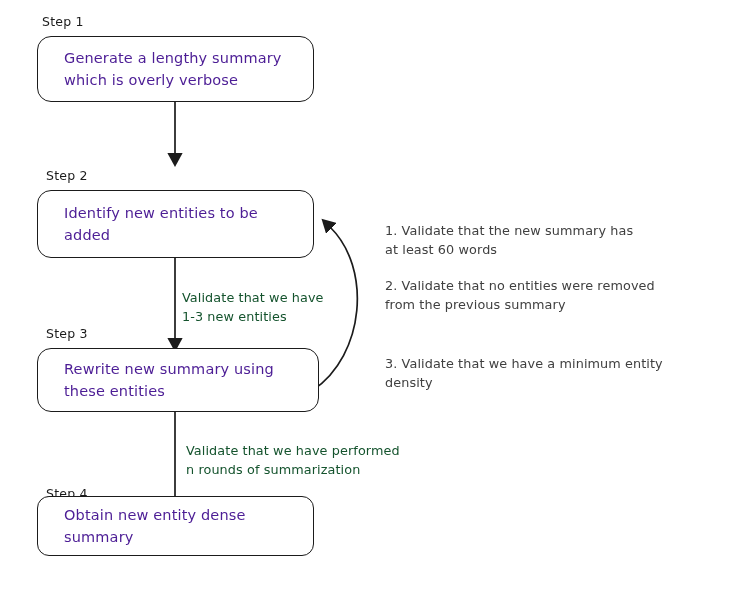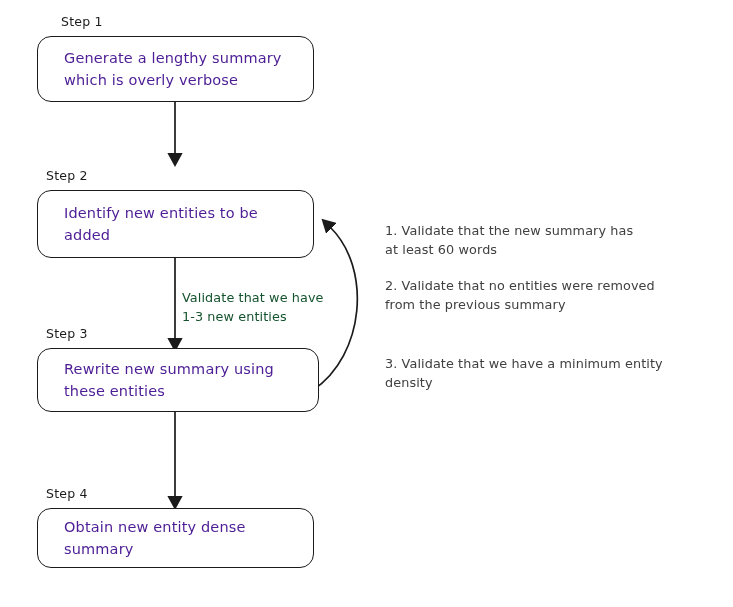--- a/index.html
+++ b/index.html
@@ -93,44 +93,46 @@
 
     <g>
       <line x1="175" y1="412" x2="175" y2="498" stroke="#1b1b1b" stroke-width="1.7" marker-end="url(#arrowhead)"></line>
     </g>
 
     <g>
       <path d="M 313 390 C 365 355, 372 268, 330 227" fill="none" stroke="#1b1b1b" stroke-width="1.7" marker-end="url(#arrowhead)"></path>
     </g>
   </svg>
 
-  <div class="step-label" style="left:61px; top:14px;">Step 1</div>
+  <div class="step-label" style="left:42px; top:14px;">Step 1</div>
   <div class="node-box" style="left:37px; top:36px; width:277px; height:66px;">
     <div class="node-text">Generate a lengthy summary
 which is overly verbose</div>
   </div>
 
   <div class="step-label" style="left:46px; top:168px;">Step 2</div>
   <div class="node-box" style="left:37px; top:190px; width:277px; height:68px;">
     <div class="node-text">Identify new entities to be
 added</div>
   </div>
 
   <div class="edge-label" style="left:182px; top:288px;">Validate that we have
 1-3 new entities</div>
 
   <div class="step-label" style="left:46px; top:326px;">Step 3</div>
   <div class="node-box" style="left:37px; top:348px; width:282px; height:64px;">
     <div class="node-text">Rewrite new summary using
 these entities</div>
   </div>
 
+  <div class="edge-label" style="left:186px; top:441px;">Validate that we have performed
+n rounds of summarization</div>
 
   <div class="step-label" style="left:46px; top:486px;">Step 4</div>
-  <div class="node-box" style="left:37px; top:508px; width:277px; height:60px;">
+  <div class="node-box" style="left:37px; top:496px; width:277px; height:60px;border-radius:12px;">
     <div class="node-text">Obtain new entity dense
 summary</div>
   </div>
 
   <div class="note-item" style="left:385px; top:221px;">1. Validate that the new summary has
 at least 60 words</div>
   <div class="note-item" style="left:385px; top:276px;">2. Validate that no entities were removed
 from the previous summary</div>
   <div class="note-item" style="left:385px; top:331px;margin-top:23px;">3. Validate that we have a minimum entity
 density</div>

